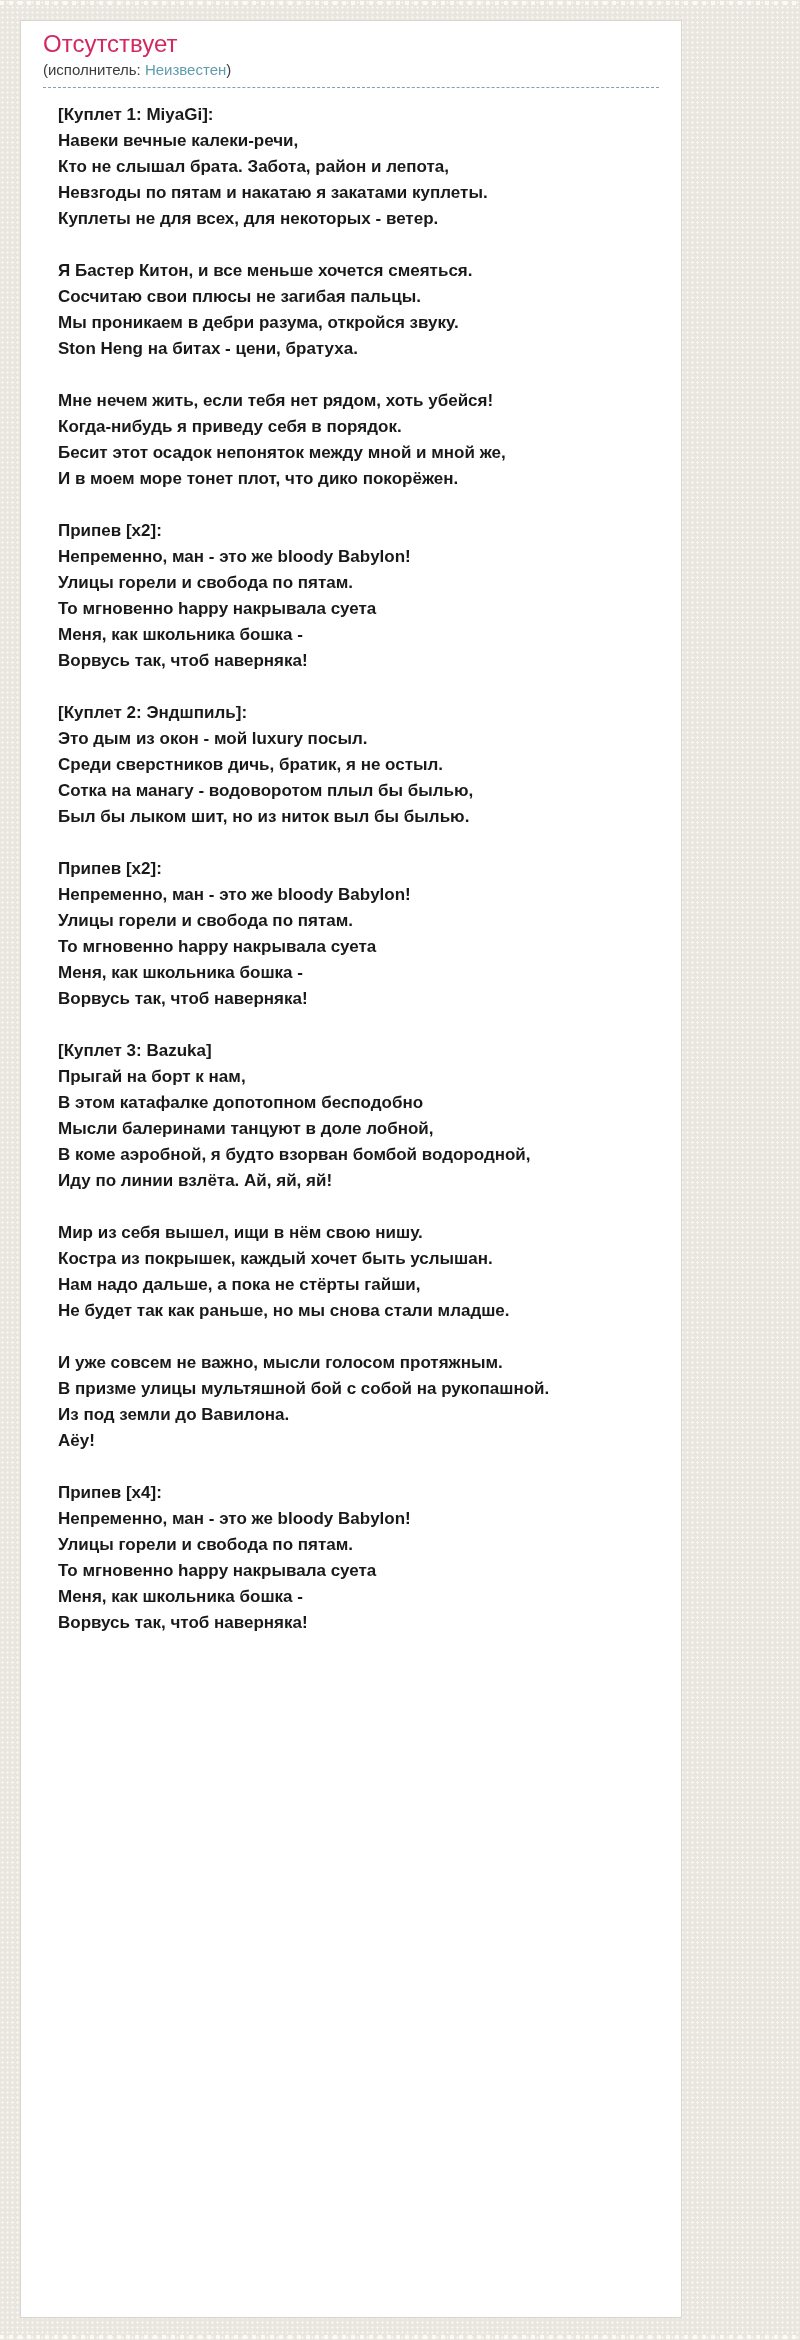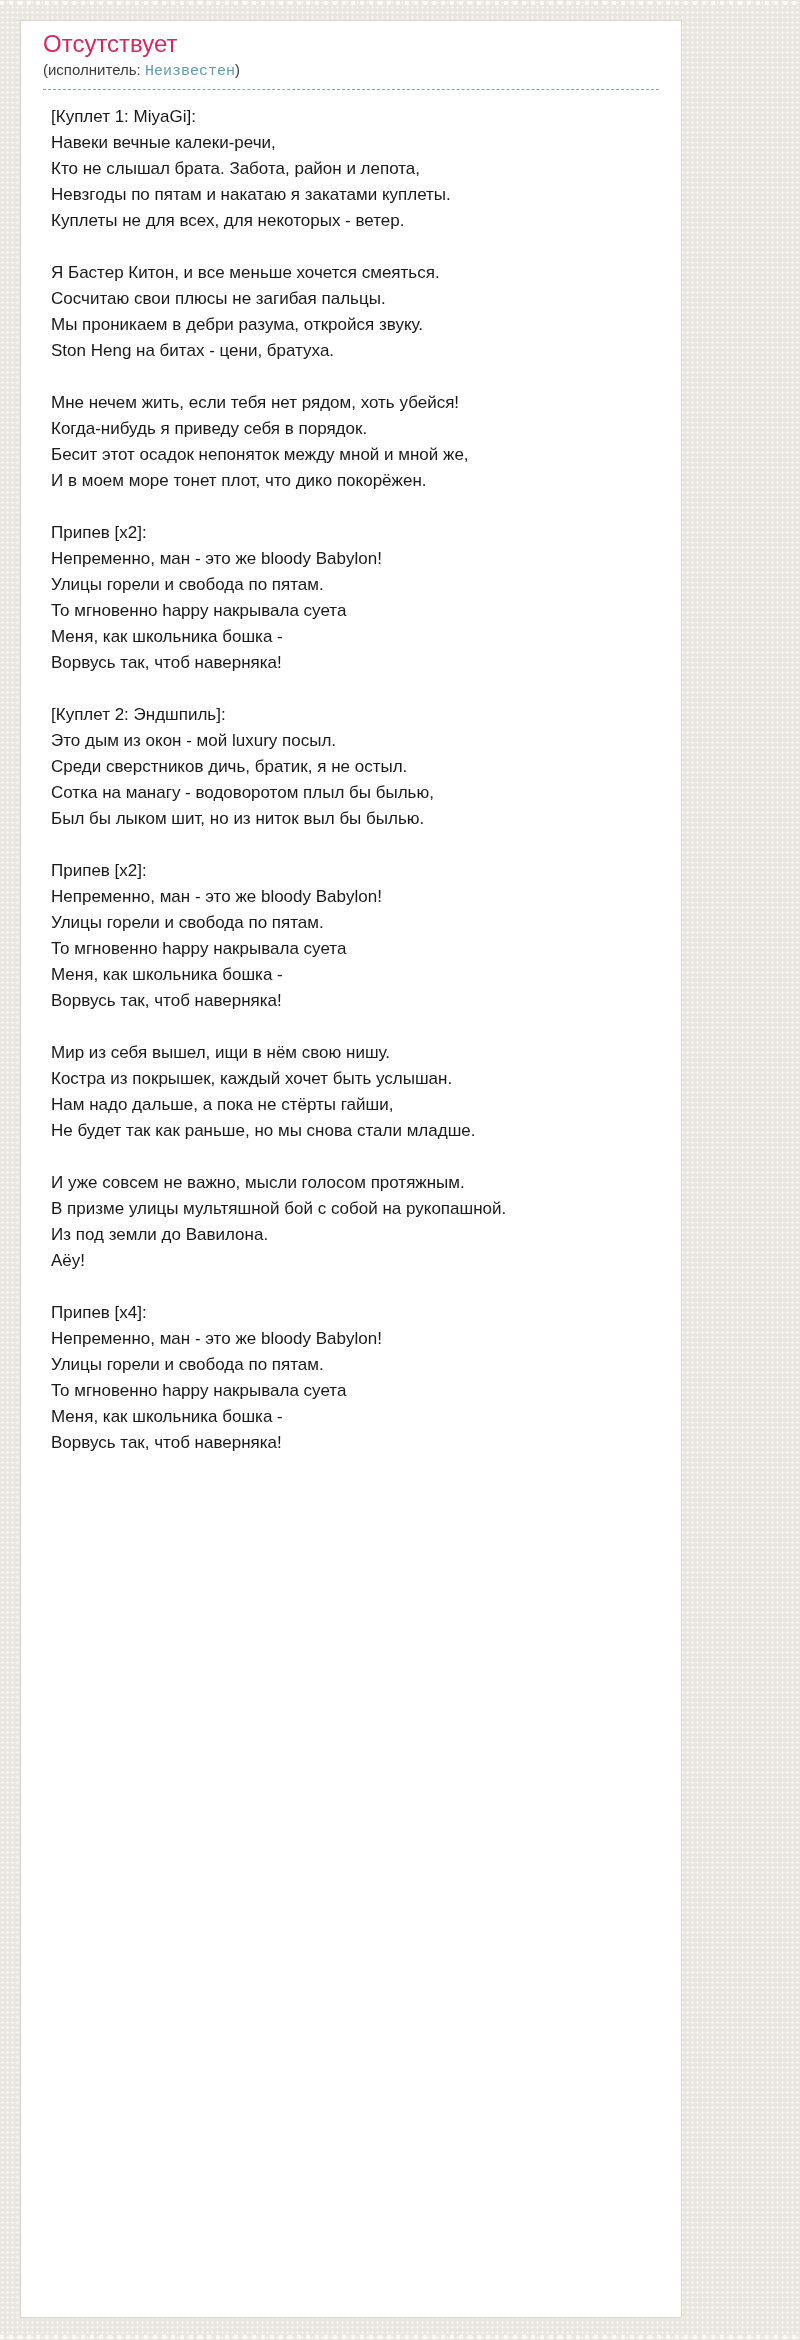--- a/index.html
+++ b/index.html
@@ -51,47 +51,48 @@
     padding-bottom: 7px;
     font-size: 15px;
     line-height: 20px;
     color: #3c3c3c;
     border-bottom: 1px dashed #7fa0b5;
   }
   .artist-link {
     color: #5f9cae;
     text-decoration: none;
     cursor: pointer;
-    font-family: Liberation Mono, monospace;
   }
 
   .lyrics {
     padding-top: 14px;
     font-size: 17px;
     line-height: 26px;
     color: #191919;
   }
   .lyrics p {
-    margin: 0 0 26px 8px;
+    margin: 0 0 26px 15px;
+    font-weight: bold;
   }
 </style>
 </head>
 <body>
 
 <div class="edge-dots top"></div>
 
 <div class="panel">
   <h1 class="song-title">Отсутствует</h1>
   <div class="artist-line"><span>(исполнитель: </span><a class="artist-link">Неизвестен</a><span>)</span></div>
   <div class="lyrics">
       <p>[Куплет 1: MiyaGi]:<br>Навеки вечные калеки-речи,<br>Кто не слышал брата. Забота, район и лепота,<br>Невзгоды по пятам и накатаю я закатами куплеты.<br>Куплеты не для всех, для некоторых - ветер.</p>
       <p>Я Бастер Китон, и все меньше хочется смеяться.<br>Сосчитаю свои плюсы не загибая пальцы.<br>Мы проникаем в дебри разума, откройся звуку.<br>Ston Heng на битах - цени, братуха.</p>
       <p>Мне нечем жить, если тебя нет рядом, хоть убейся!<br>Когда-нибудь я приведу себя в порядок.<br>Бесит этот осадок непоняток между мной и мной же,<br>И в моем море тонет плот, что дико покорёжен.</p>
       <p>Припев [x2]:<br>Непременно, ман - это же bloody Babylon!<br>Улицы горели и свобода по пятам.<br>То мгновенно happy накрывала суета<br>Меня, как школьника бошка -<br>Ворвусь так, чтоб наверняка!</p>
       <p>[Куплет 2: Эндшпиль]:<br>Это дым из окон - мой luxury посыл.<br>Среди сверстников дичь, братик, я не остыл.<br>Сотка на манагу - водоворотом плыл бы былью,<br>Был бы лыком шит, но из ниток выл бы былью.</p>
       <p>Припев [x2]:<br>Непременно, ман - это же bloody Babylon!<br>Улицы горели и свобода по пятам.<br>То мгновенно happy накрывала суета<br>Меня, как школьника бошка -<br>Ворвусь так, чтоб наверняка!</p>
+      <p>[Куплет 3: Bazuka]<br>Прыгай на борт к нам,<br>В этом катафалке допотопном бесподобно<br>Мысли балеринами танцуют в доле лобной,<br>В коме аэробной, я будто взорван бомбой водородной,<br>Иду по линии взлёта. Ай, яй, яй!</p>
       <p>Мир из себя вышел, ищи в нём свою нишу.<br>Костра из покрышек, каждый хочет быть услышан.<br>Нам надо дальше, а пока не стёрты гайши,<br>Не будет так как раньше, но мы снова стали младше.</p>
       <p>И уже совсем не важно, мысли голосом протяжным.<br>В призме улицы мультяшной бой с собой на рукопашной.<br>Из под земли до Вавилона.<br>Аёу!</p>
       <p>Припев [x4]:<br>Непременно, ман - это же bloody Babylon!<br>Улицы горели и свобода по пятам.<br>То мгновенно happy накрывала суета<br>Меня, как школьника бошка -<br>Ворвусь так, чтоб наверняка!</p>
     </div>
 </div>
 
 <div class="edge-dots bottom"></div>
 
 </body></html>

